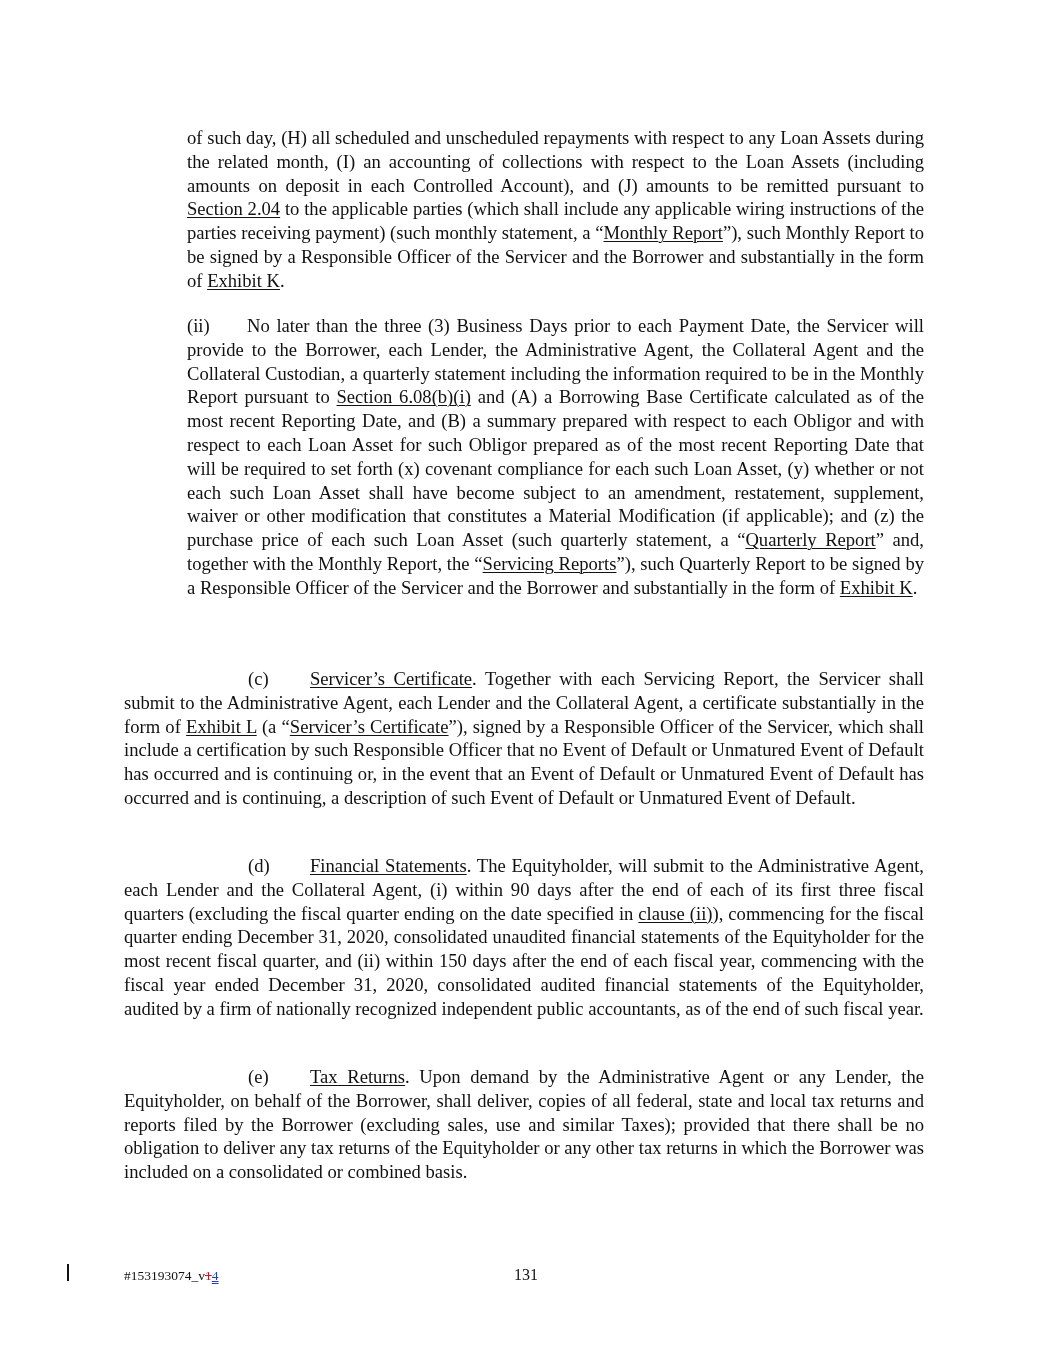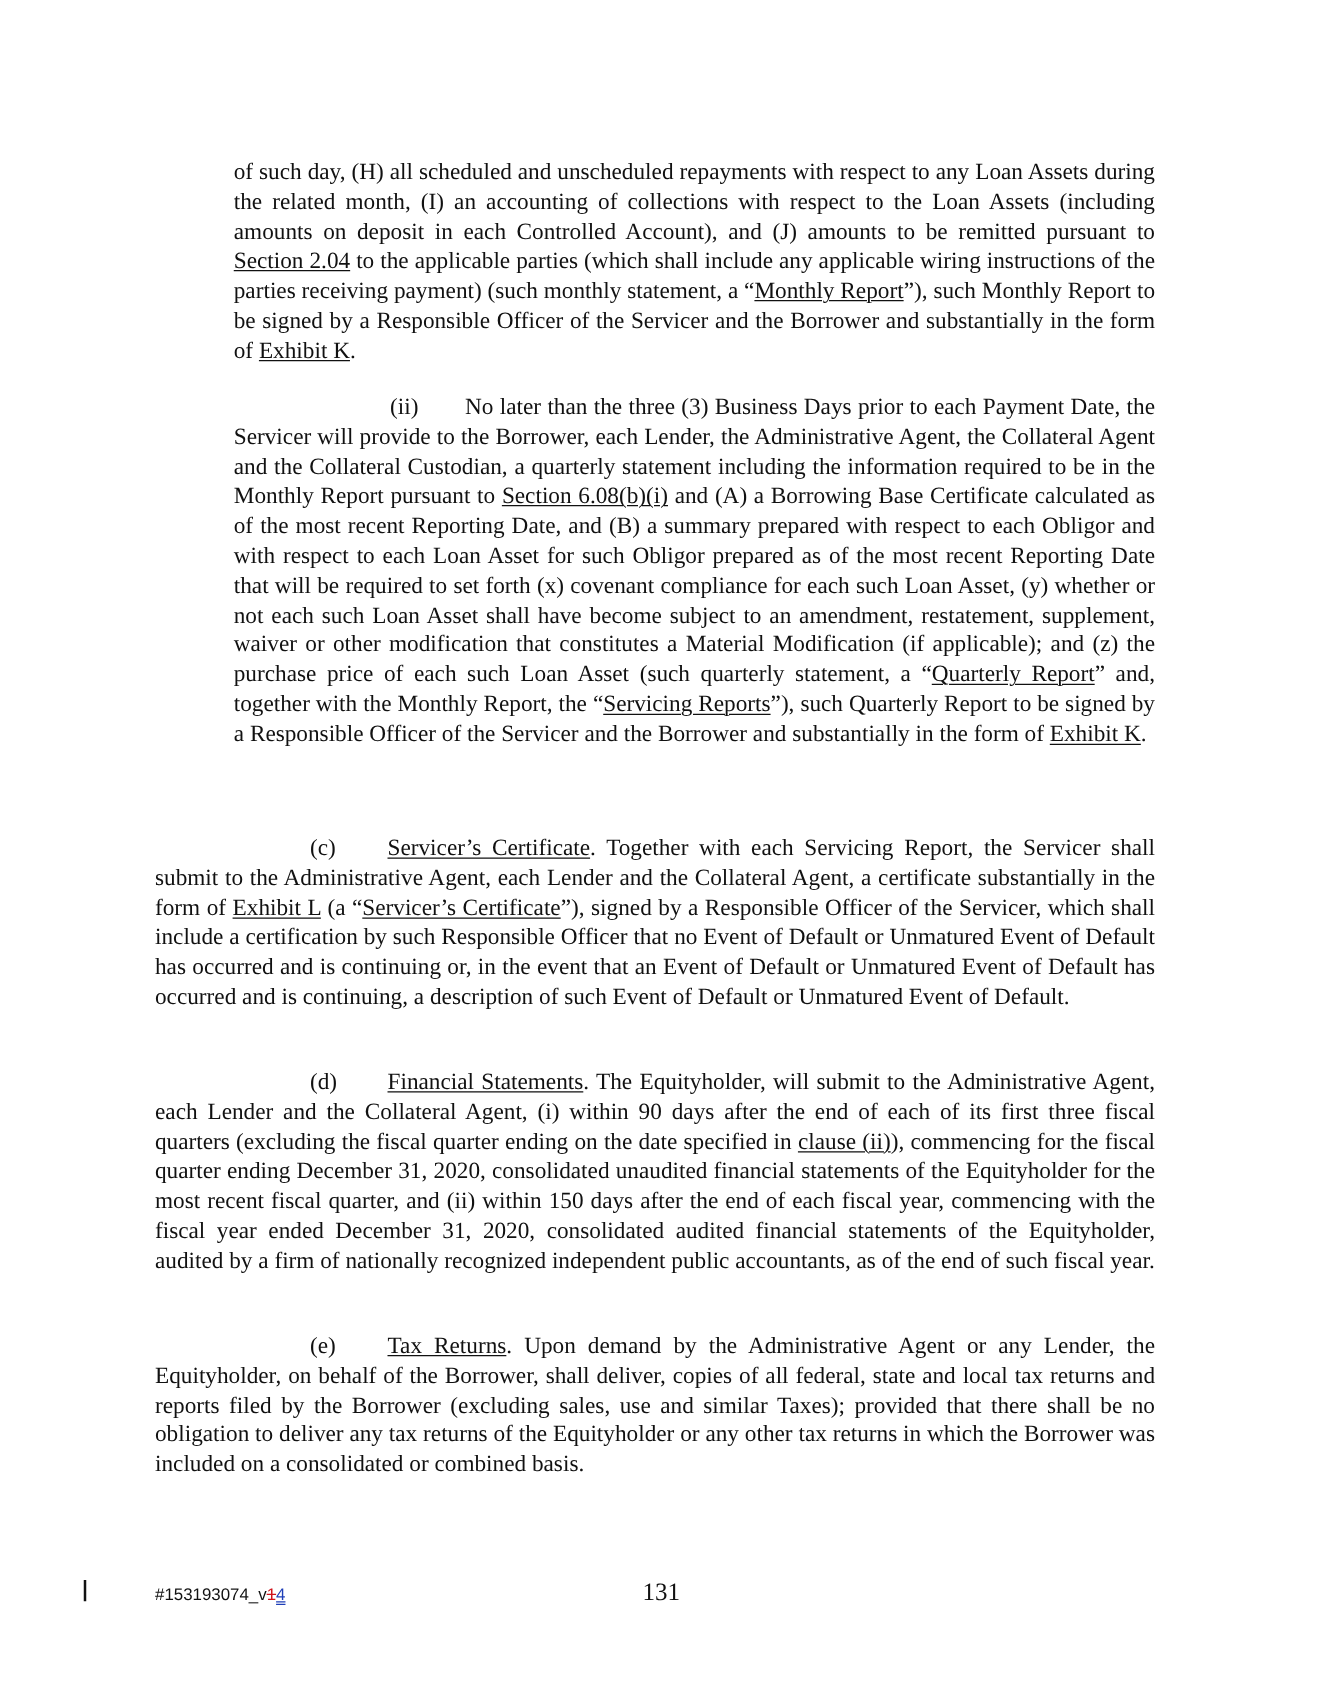--- a/index.html
+++ b/index.html
@@ -8,29 +8,29 @@
     position: absolute; left: 0; top: 0; width: 955px; height: 1365px;
     font-family: "Liberation Serif", serif; font-size: 18.6px; line-height: 23.8px;
     color: #111;
   }
   .para { position: absolute; text-align: justify; margin: 0; }
   .para.indented { left: 187px; width: 737px; }
   .para.full { left: 124px; width: 800px; }
   .u { text-decoration: underline; text-underline-offset: 2px; text-decoration-thickness: 1px; }
   .i { }
   .label { display: inline-block; }
-  .lbl-ii { margin-left: 125px; width: 60px; }
+  .lbl-ii { width: 60px; }
   .lbl-c { margin-left: 124px; width: 62px; }
   .footer-id {
     position: absolute; left: 124px; top: 1264px;
-    font-family: Liberation Sans, sans-serif; font-size: 13.5px; color: #111;
+    font-family: Liberation Serif, serif; font-size: 13.5px; color: #111;
   }
   .del { color: #d0121b; text-decoration: line-through; }
   .ins { color: #1f3fb8; text-decoration: underline double; }
-  .page-num { position: absolute; left: 514px; top: 1263px; font-size: 20px; font-family: "Liberation Serif", serif; }
+  .page-num { position: absolute; left: 514px; top: 1263px; font-size: 16px; font-family: "Liberation Serif", serif; }
   .change-bar { position: absolute; left: 67px; top: 1264px; width: 2px; height: 17px; background: #111; }
 </style>
 </head>
 <body>
 
 <div class="page">
 
   <p class="para indented" style="top:126px;"><span>of such day, (H) all scheduled and unscheduled repayments with respect to any Loan Assets during the related month, (I) an accounting of collections with respect to the Loan Assets (including amounts on deposit in each Controlled Account), and (J) amounts to be remitted pursuant to </span><span class="u">Section 2.04</span><span> to the applicable parties (which shall include any applicable wiring instructions of the parties receiving payment) (such monthly statement, a “</span><span class="u">Monthly Report</span><span>”), such Monthly Report to be signed by a Responsible Officer of the Servicer and the Borrower and substantially in the form of </span><span class="u">Exhibit K</span><span>.</span></p>
 
   <p class="para indented" style="top:314px;"><span class="label lbl-ii">(ii)</span><span>No later than the three (3) Business Days prior to each Payment Date, the Servicer will provide to the Borrower, each Lender, the Administrative Agent, the Collateral Agent and the Collateral Custodian, a quarterly statement including the information required to be in the Monthly Report pursuant to </span><span class="u">Section 6.08(b)(i)</span><span> and (A) a Borrowing Base Certificate calculated as of the most recent Reporting Date, and (B) a summary prepared with respect to each Obligor and with respect to each Loan Asset for such Obligor prepared as of the most recent Reporting Date that will be required to set forth (x) covenant compliance for each such Loan Asset, (y) whether or not each such Loan Asset shall have become subject to an amendment, restatement, supplement, waiver or other modification that constitutes a Material Modification (if applicable); and (z) the purchase price of each such Loan Asset (such quarterly statement, a “</span><span class="u">Quarterly Report</span><span>” and, together with the Monthly Report, the “</span><span class="u">Servicing Reports</span><span>”), such Quarterly Report to be signed by a Responsible Officer of the Servicer and the Borrower and substantially in the form of </span><span class="u">Exhibit K</span><span>.</span></p>

